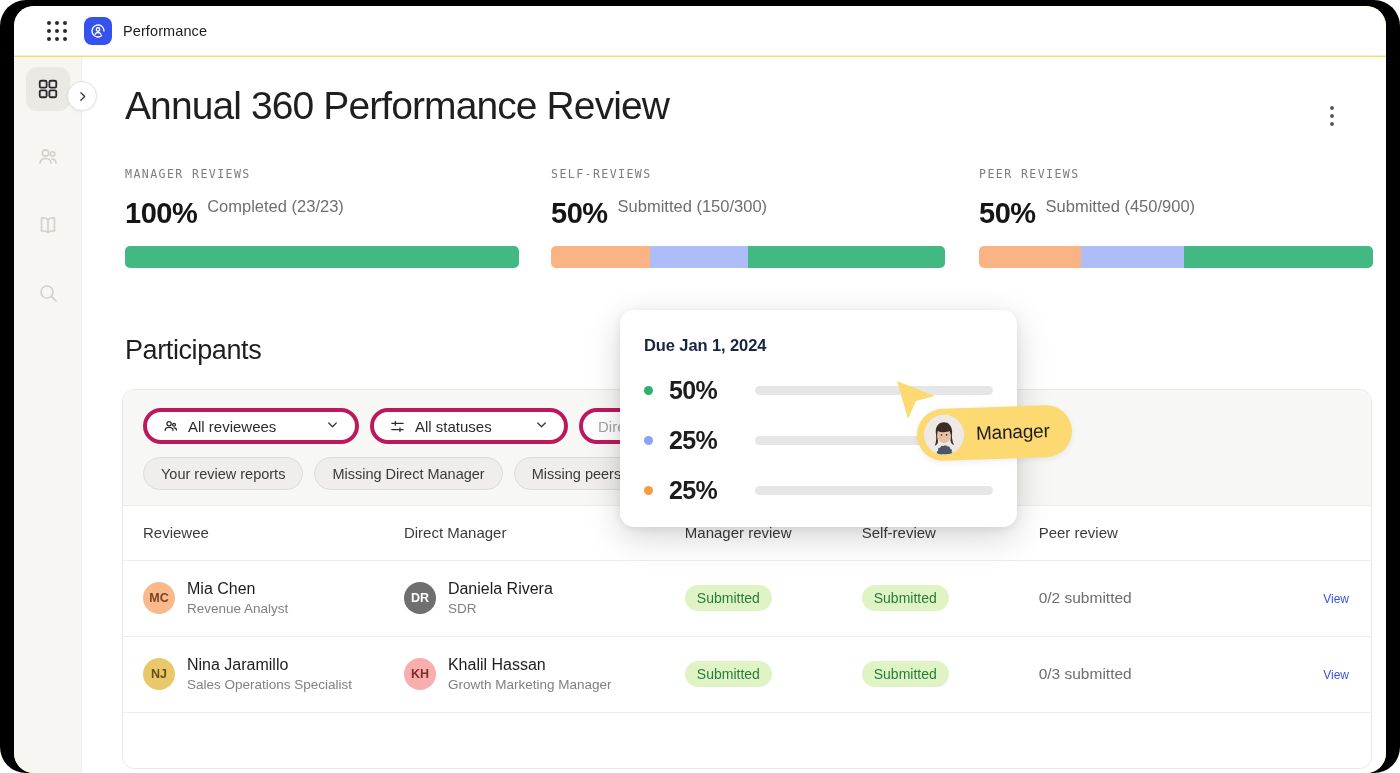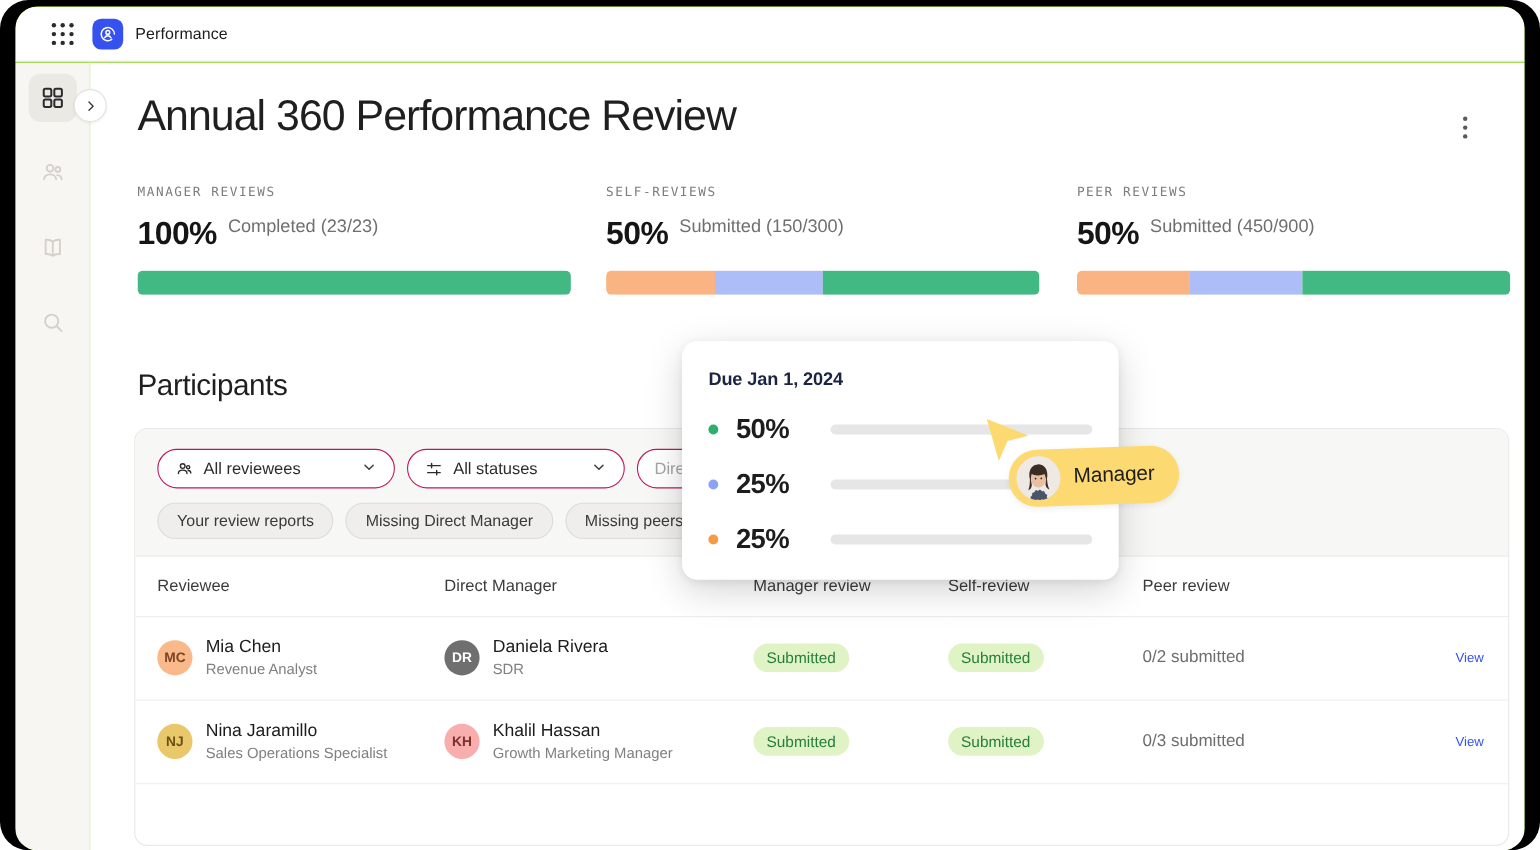--- a/index.html
+++ b/index.html
@@ -12,21 +12,21 @@
   .frame {
     position: absolute; left: 0; top: 0;
     width: 1400px; height: 773px;
     background: #000;
     border-radius: 26px;
     overflow: hidden;
   }
   .window {
     position: absolute; left: 14px; top: 6px;
     width: 1372px; height: 767px;
-    background: #84cc16;
+    background: #fde047;
     border-radius: 20px;
     overflow: hidden;
   }
 
   
   .topbar {
     position: absolute; left: 0; top: 0;
     width: 1372px; height: 50px;
     background: #ffffff;
     border-bottom: 1px solid #ececec;
@@ -134,21 +134,21 @@
   .filterbar {
     height: 116px;
     background: #f7f7f5;
     border-bottom: 1px solid #ececeb;
     padding: 18px 0 0 20px;
     position: relative;
   }
   .filter-row { display: flex; gap: 11px; }
   .dropdown {
     height: 36px; background: #fff;
-    border: 1px solid #be185d; border-radius: 18px;
+    border: 4px solid #be185d; border-radius: 18px;
     display: flex; align-items: center; gap: 9px;
     padding: 0 15px;
     font-size: 15px; color: #2c2c2c;
   }
   .dropdown .chev { margin-left: auto; padding-left: 14px; }
   .dd-reviewees { width: 216px; }
   .dd-statuses  { width: 198px; }
   .dd-manager   { width: 190px; color: #a4a4a4; }
   .chips { display: flex; gap: 11px; margin-top: 13px; }
   .chip {

